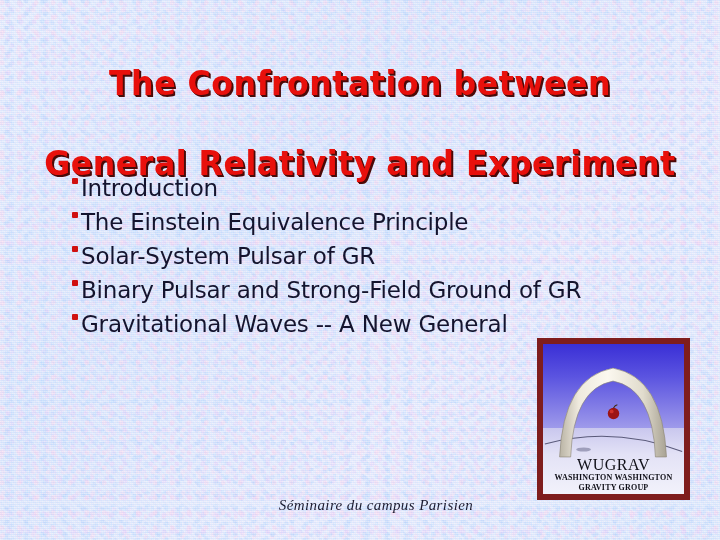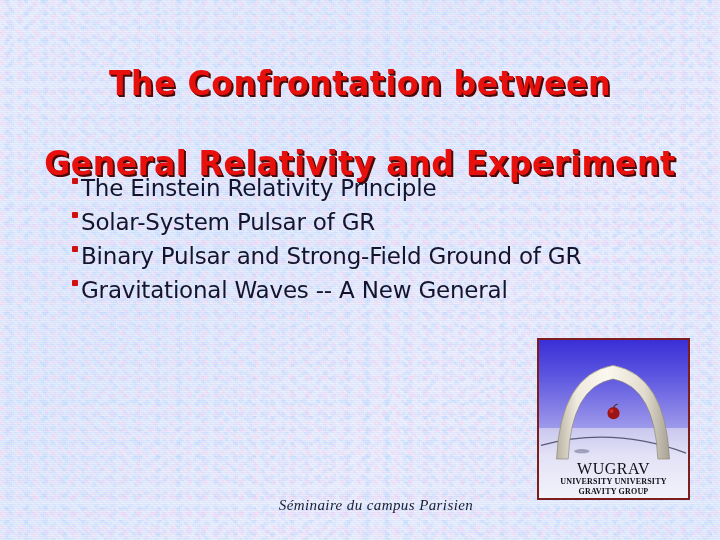--- a/index.html
+++ b/index.html
@@ -88,21 +88,21 @@
   .bullet-cont{
     height:34px;
     padding-left:73px;
     font-family:"DejaVu Sans", sans-serif;
     font-size:23px;line-height:28px;color:#14142e;
   }
 
   
   #logo{
     position:absolute;left:537px;top:338px;width:153px;height:162px;
-    border:2px solid #7f1d1d;
+    border:6px solid #7f1d1d;
     box-sizing:border-box;
     overflow:hidden;
     background:#ffffff;
   }
   #logo-sky{
     position:absolute;left:0;top:0;width:100%;height:78%;
     background:linear-gradient(180deg,#3a2fd6 0%,#5b54e0 28%,#8f8ae8 62%,#b9b6ef 88%,#cfcdf2 100%);
   }
   #logo-ground{
     position:absolute;left:0;top:56%;width:100%;height:44%;
@@ -136,24 +136,28 @@
   <div id="bg-texture"></div>
   <div id="bg-noise"></div>
 
   <div id="title">
     <span class="tline">The Confrontation between</span>
     <span class="tline">General Relativity and Experiment</span>
   </div>
 
   <div id="bullets">
 
-
-    <div class="bullet-row">
-      <span class="bullet-dot"></span>
-      <span class="bullet-text">The Einstein Relativity Principle</span>
+    <div class="bullet-row">
+      <span class="bullet-dot"></span>
+      <span class="bullet-text">Introduction</span>
+    </div>
+
+    <div class="bullet-row">
+      <span class="bullet-dot"></span>
+      <span class="bullet-text">The Einstein Equivalence Principle</span>
     </div>
 
     <div class="bullet-row">
       <span class="bullet-dot"></span>
       <span class="bullet-text">Solar-System Pulsar of GR</span>
     </div>
 
     <div class="bullet-row">
       <span class="bullet-dot"></span>
       <span class="bullet-text">Binary Pulsar and Strong-Field Ground of GR</span>
@@ -189,20 +193,20 @@
 
       <g>
         <circle cx="76.5" cy="75" r="6.2" fill="#9c1414"></circle>
         <circle cx="74.5" cy="72.8" r="2.1" fill="#d8352c" opacity=".85"></circle>
         <path d="M76.5 69.2 q1.6 -3.2 4.2 -3.6" stroke="#3c2a12" stroke-width="1.1" fill="none"></path>
       </g>
     </svg>
 
     <div id="logo-caption">
       <div class="big">WUGRAV</div>
-      <div class="sm">UNIVERSITY UNIVERSITY</div>
+      <div class="sm">WASHINGTON WASHINGTON</div>
       <div class="sm">GRAVITY GROUP</div>
     </div>
   </div>
 
   <div id="footer">Séminaire du campus Parisien</div>
 
 </div>
 
 </body></html>

